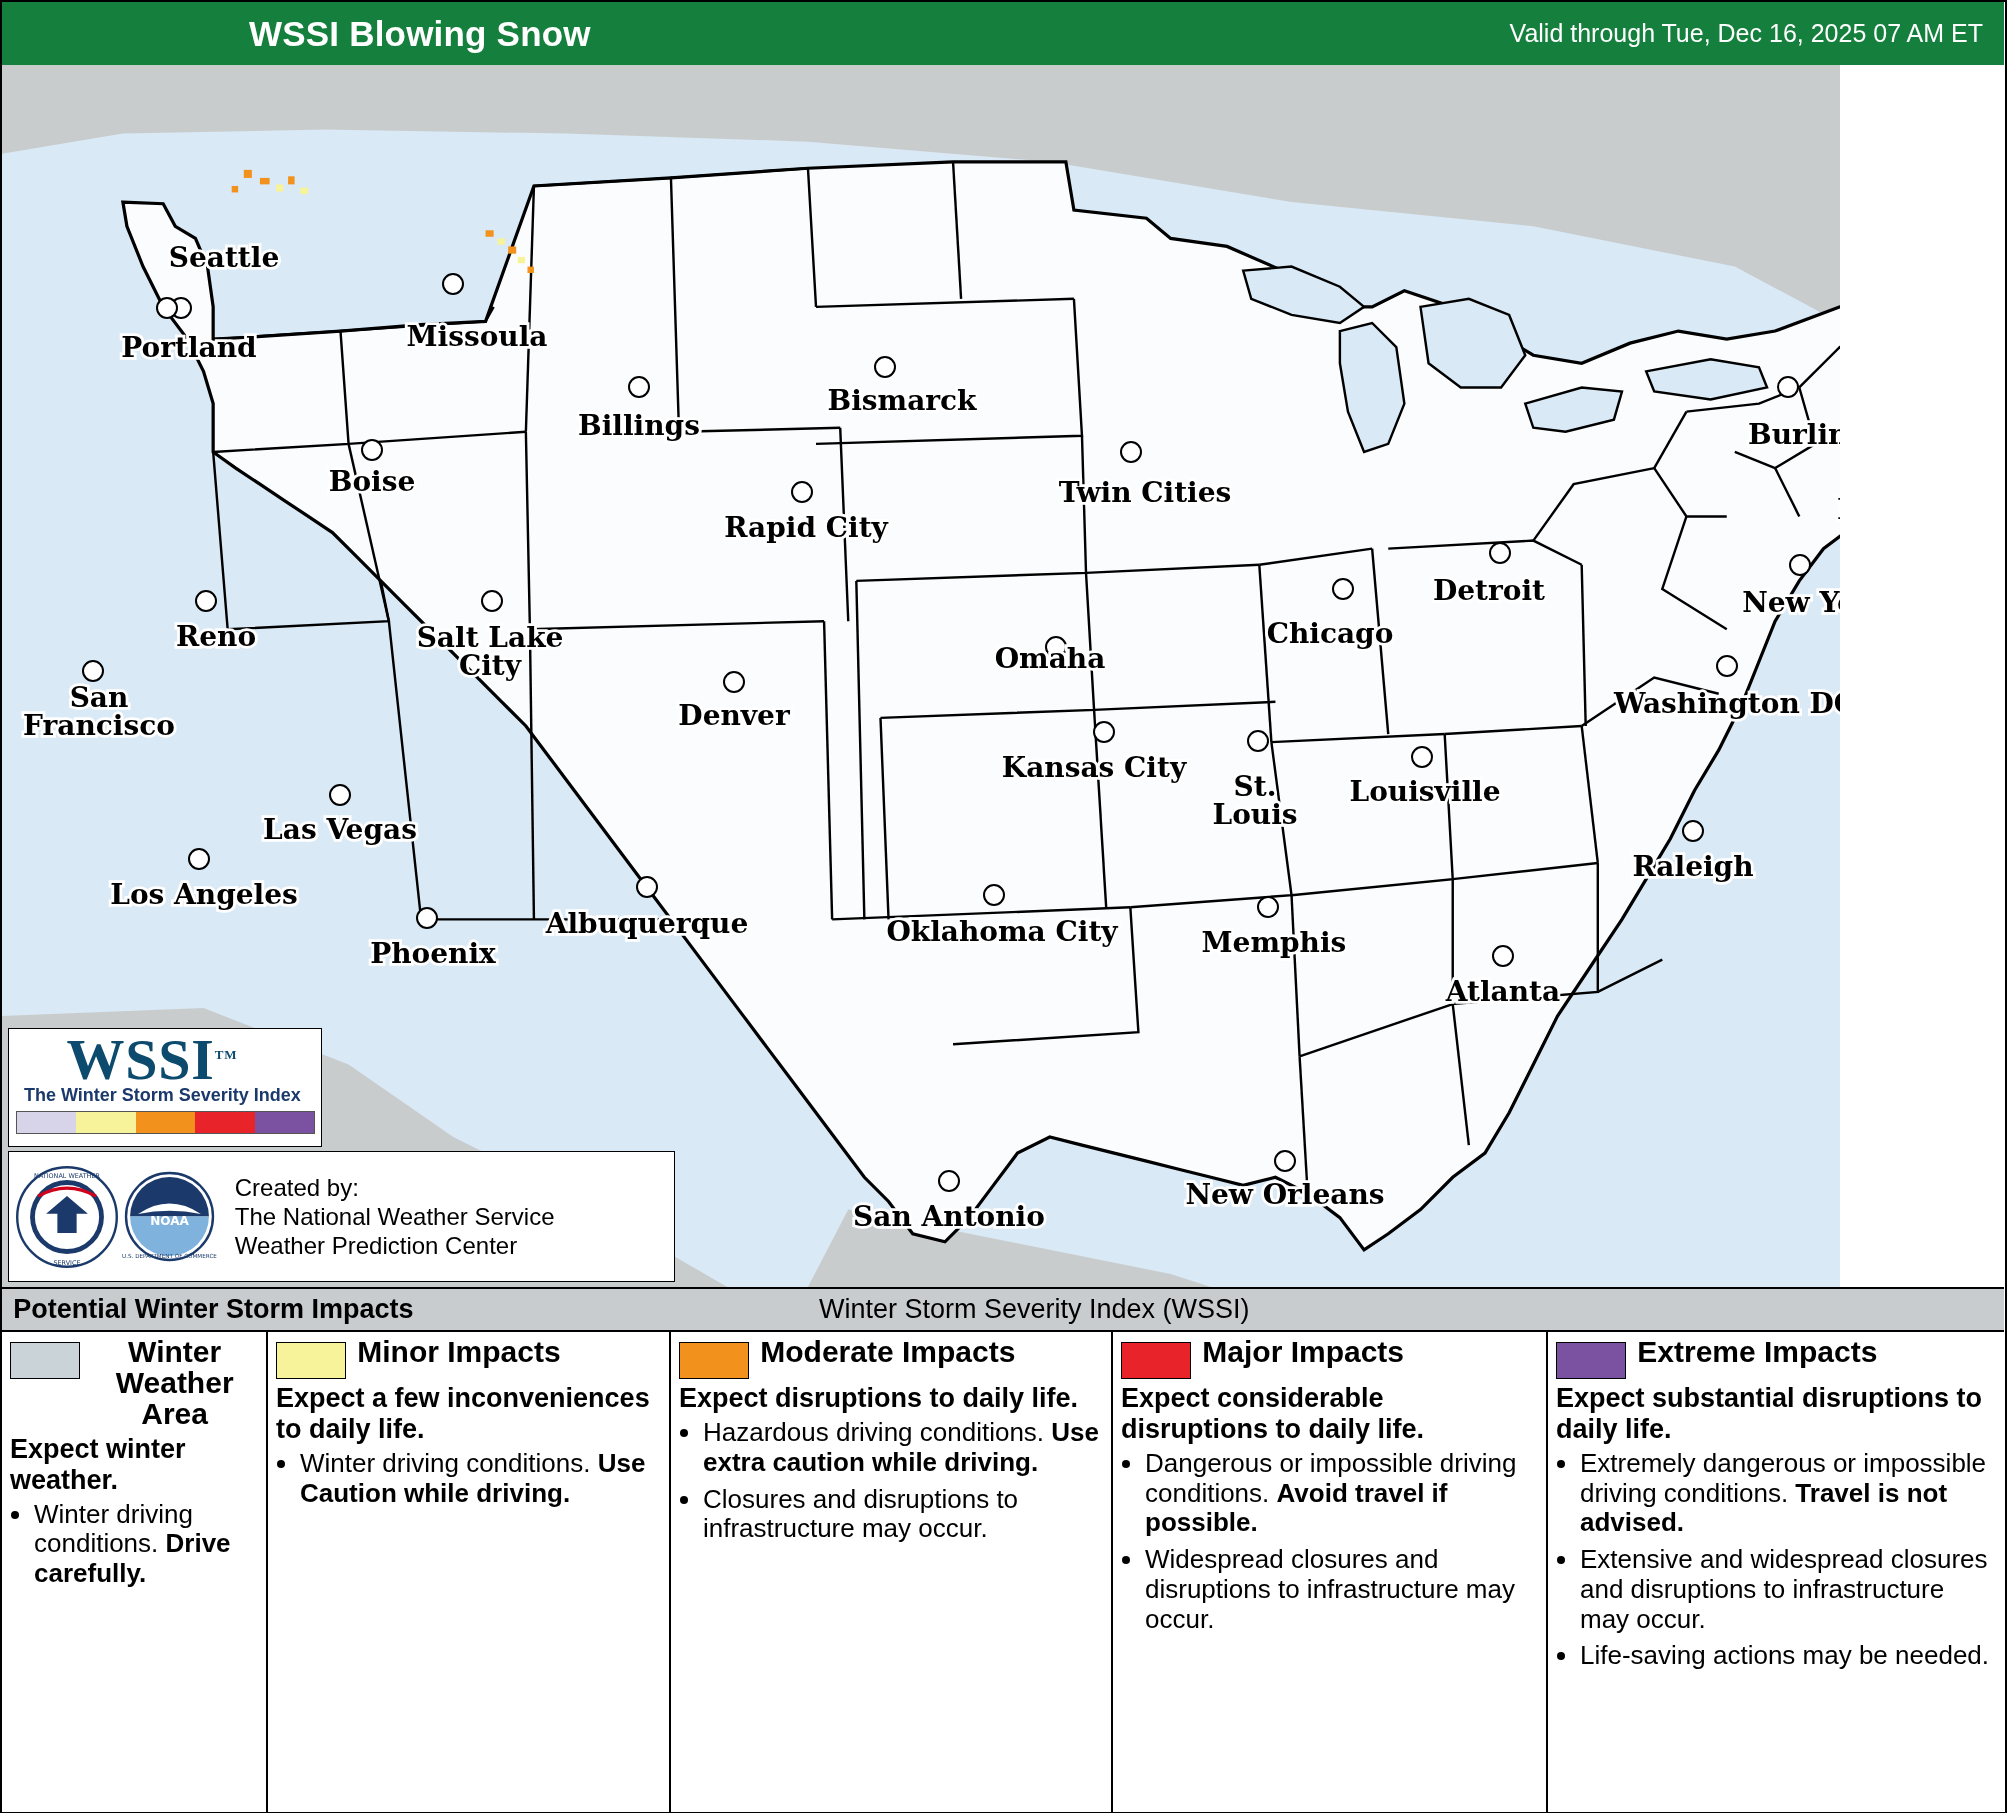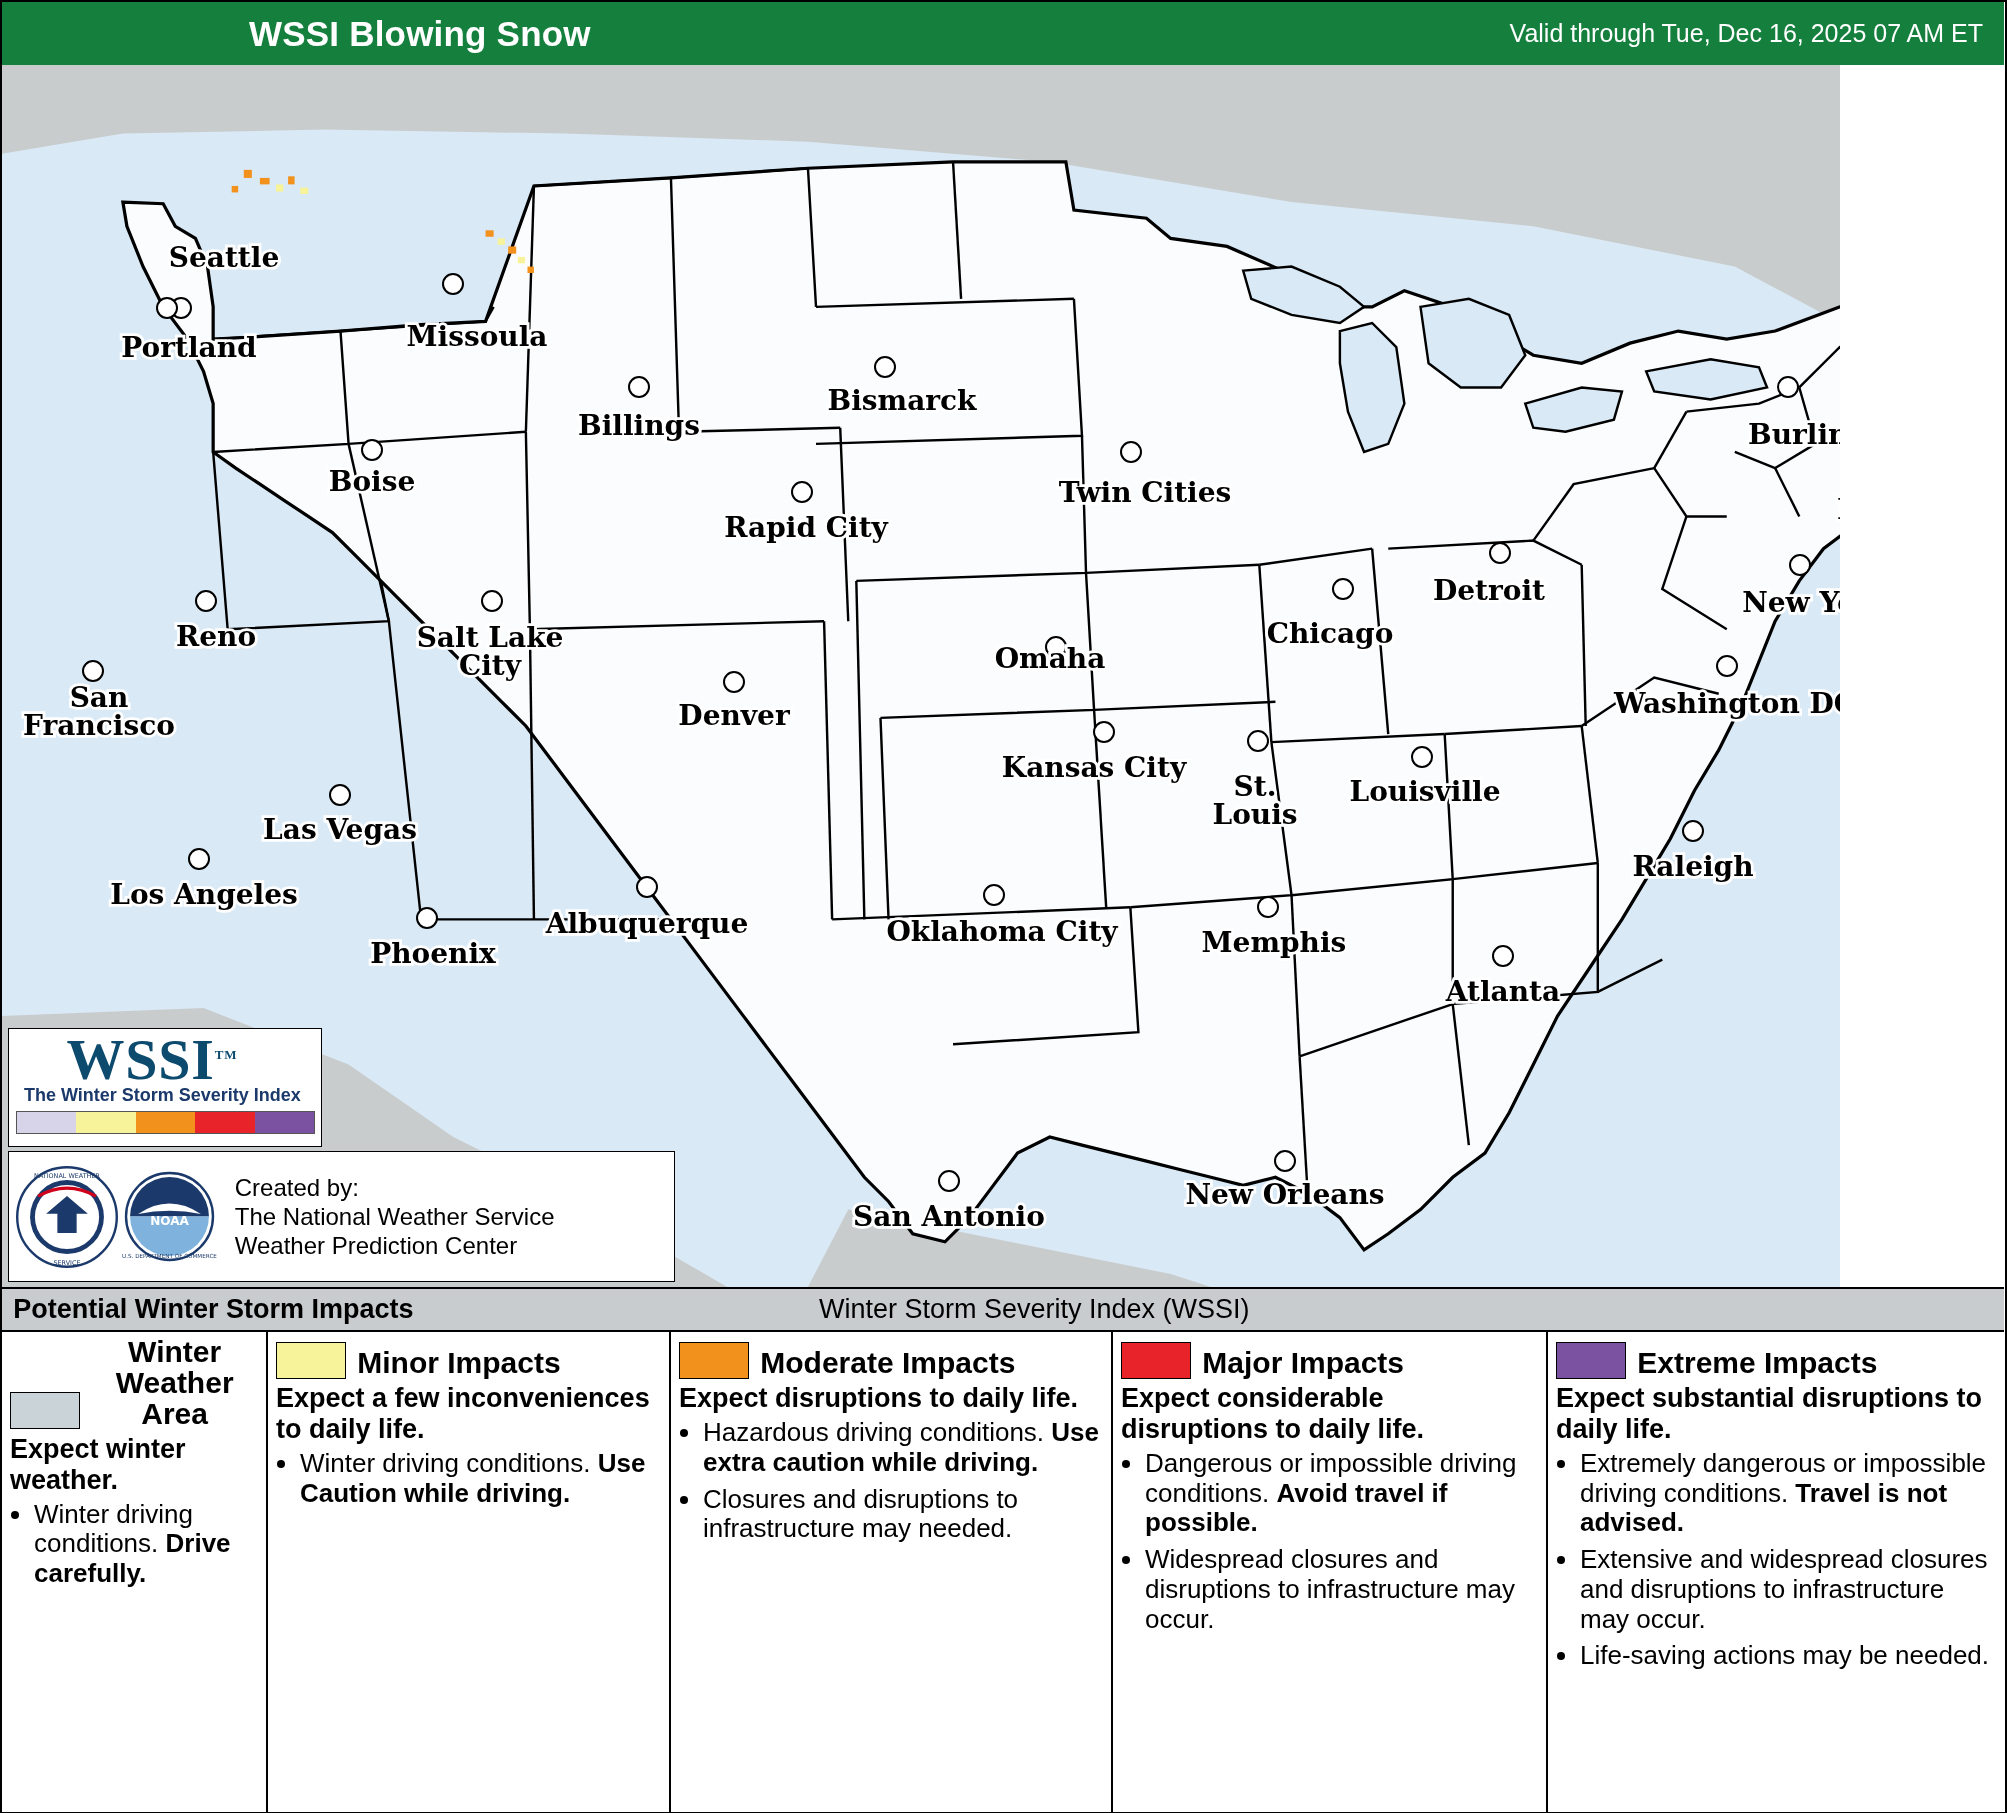--- a/index.html
+++ b/index.html
@@ -215,21 +215,21 @@
   }
   .legend-col:last-child { border-right: none; }
   .legend-col.c0 { width: 266px; }
   .legend-col.c1 { width: 403px; }
   .legend-col.c2 { width: 442px; }
   .legend-col.c3 { width: 435px; }
   .legend-col.c4 { width: 456px; }
 
   .legend-head {
     display: flex;
-    align-items: flex-end;
+    align-items: flex-start;
   }
   .swatch {
     width: 68px;
     height: 35px;
     border: 1.6px solid #000;
     flex: none;
     margin-top: 4.8px;
   }
   .legend-title {
     font-size: 30px;
@@ -509,21 +509,21 @@
         </ul>
       </div>
       <div class="legend-col c2">
         <div class="legend-head">
           <div class="swatch" style="background: rgb(242, 145, 27);"></div>
           <div class="legend-title">Moderate Impacts</div>
         </div>
         <div class="legend-intro">Expect disruptions to daily life.</div>
         <ul class="legend-list">
           <li>Hazardous driving conditions. <b>Use extra caution while driving.</b></li>
-          <li>Closures and disruptions to infrastructure may needed.</li>
+          <li>Closures and disruptions to infrastructure may occur.</li>
         </ul>
       </div>
       <div class="legend-col c3">
         <div class="legend-head">
           <div class="swatch" style="background: rgb(232, 35, 42);"></div>
           <div class="legend-title">Major Impacts</div>
         </div>
         <div class="legend-intro">Expect considerable disruptions to daily life.</div>
         <ul class="legend-list">
           <li>Dangerous or impossible driving conditions. <b>Avoid travel if possible.</b></li>

